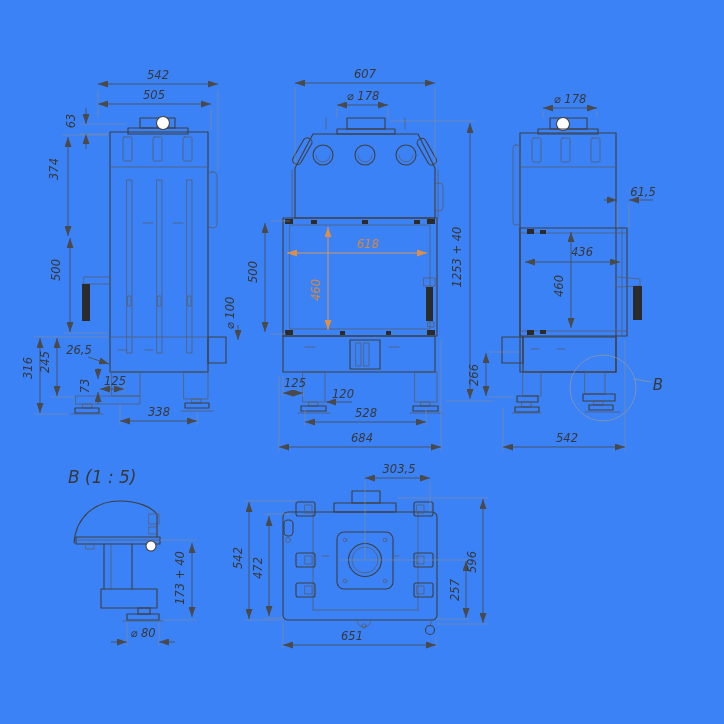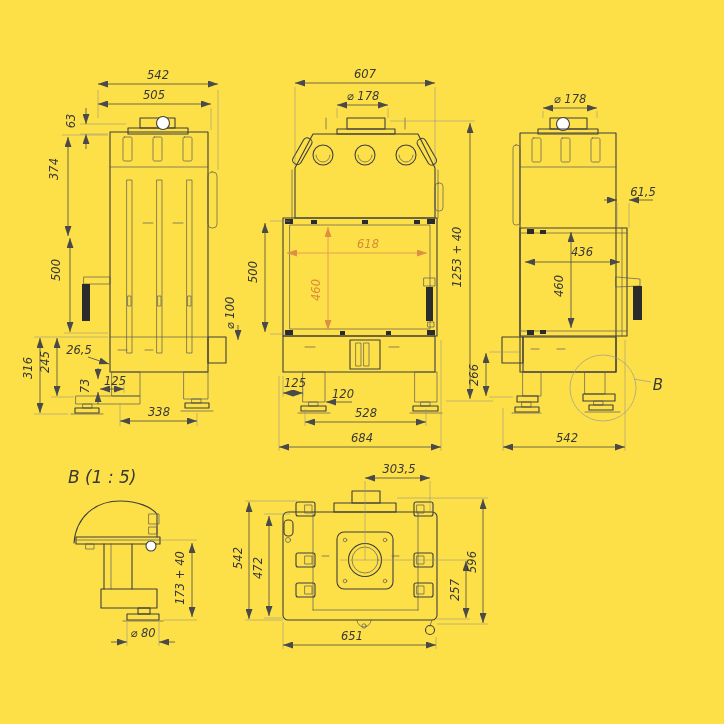--- a/index.html
+++ b/index.html
@@ -1,16 +1,16 @@
 <!DOCTYPE html>
 <html><head>
 <meta charset="utf-8">
 <style>
   html,body{margin:0;padding:0;background:#fff;}
-  .page{position:relative;width:724px;height:724px;background:#fde047;overflow:hidden;
+  .page{position:relative;width:724px;height:724px;background:#3b82f6;overflow:hidden;
         font-family:"DejaVu Sans",sans-serif;}
   svg{display:block}
   .ol {fill:none;stroke:#3f3f3f;stroke-width:1.1;stroke-linejoin:round;stroke-linecap:round}
   .olw{fill:#ffffff;stroke:#3f3f3f;stroke-width:1.1;stroke-linejoin:round}
   .ol2{fill:none;stroke:#5a5a5a;stroke-width:0.7;stroke-linejoin:round;stroke-linecap:round}
   .dim{stroke:#4a4a4a;stroke-width:0.8;fill:none}
   .ext{stroke:#8f8f8f;stroke-width:0.55;fill:none}
   .dimo{stroke:#e09a55;stroke-width:0.9;fill:none}
   .thin{stroke:#9a9a9a;stroke-width:0.7;fill:none}
   .dk{fill:#2b2b2b;stroke:none}

